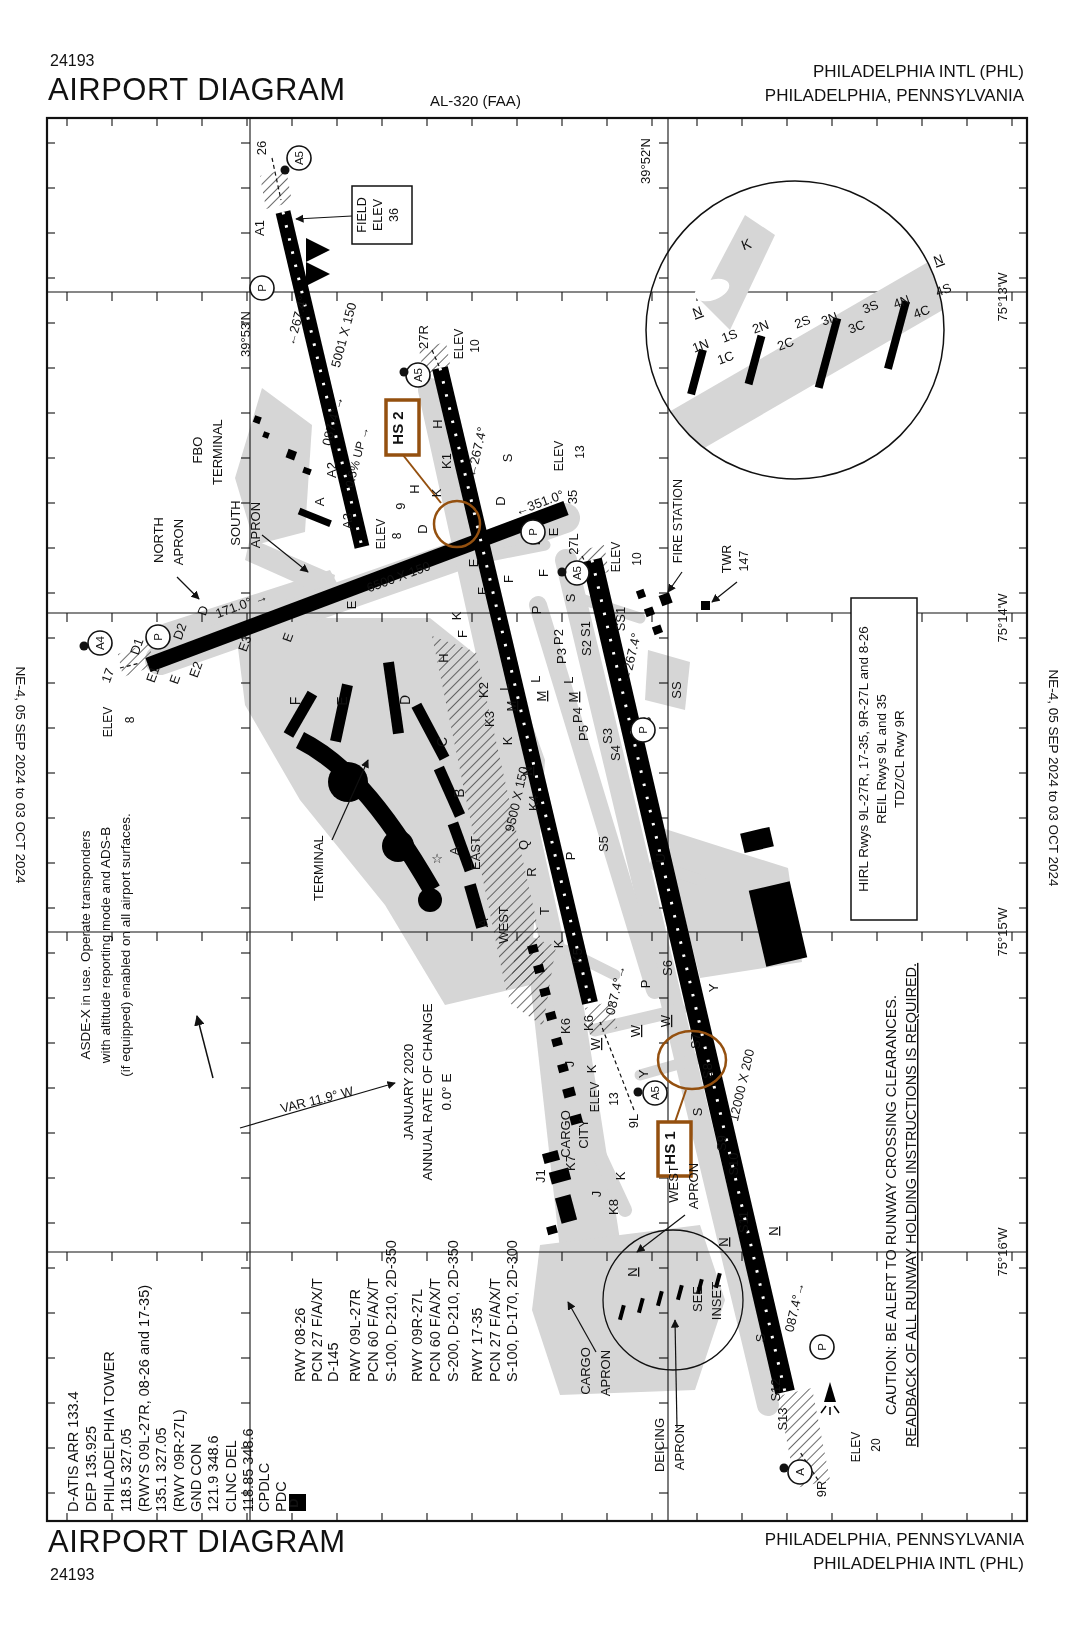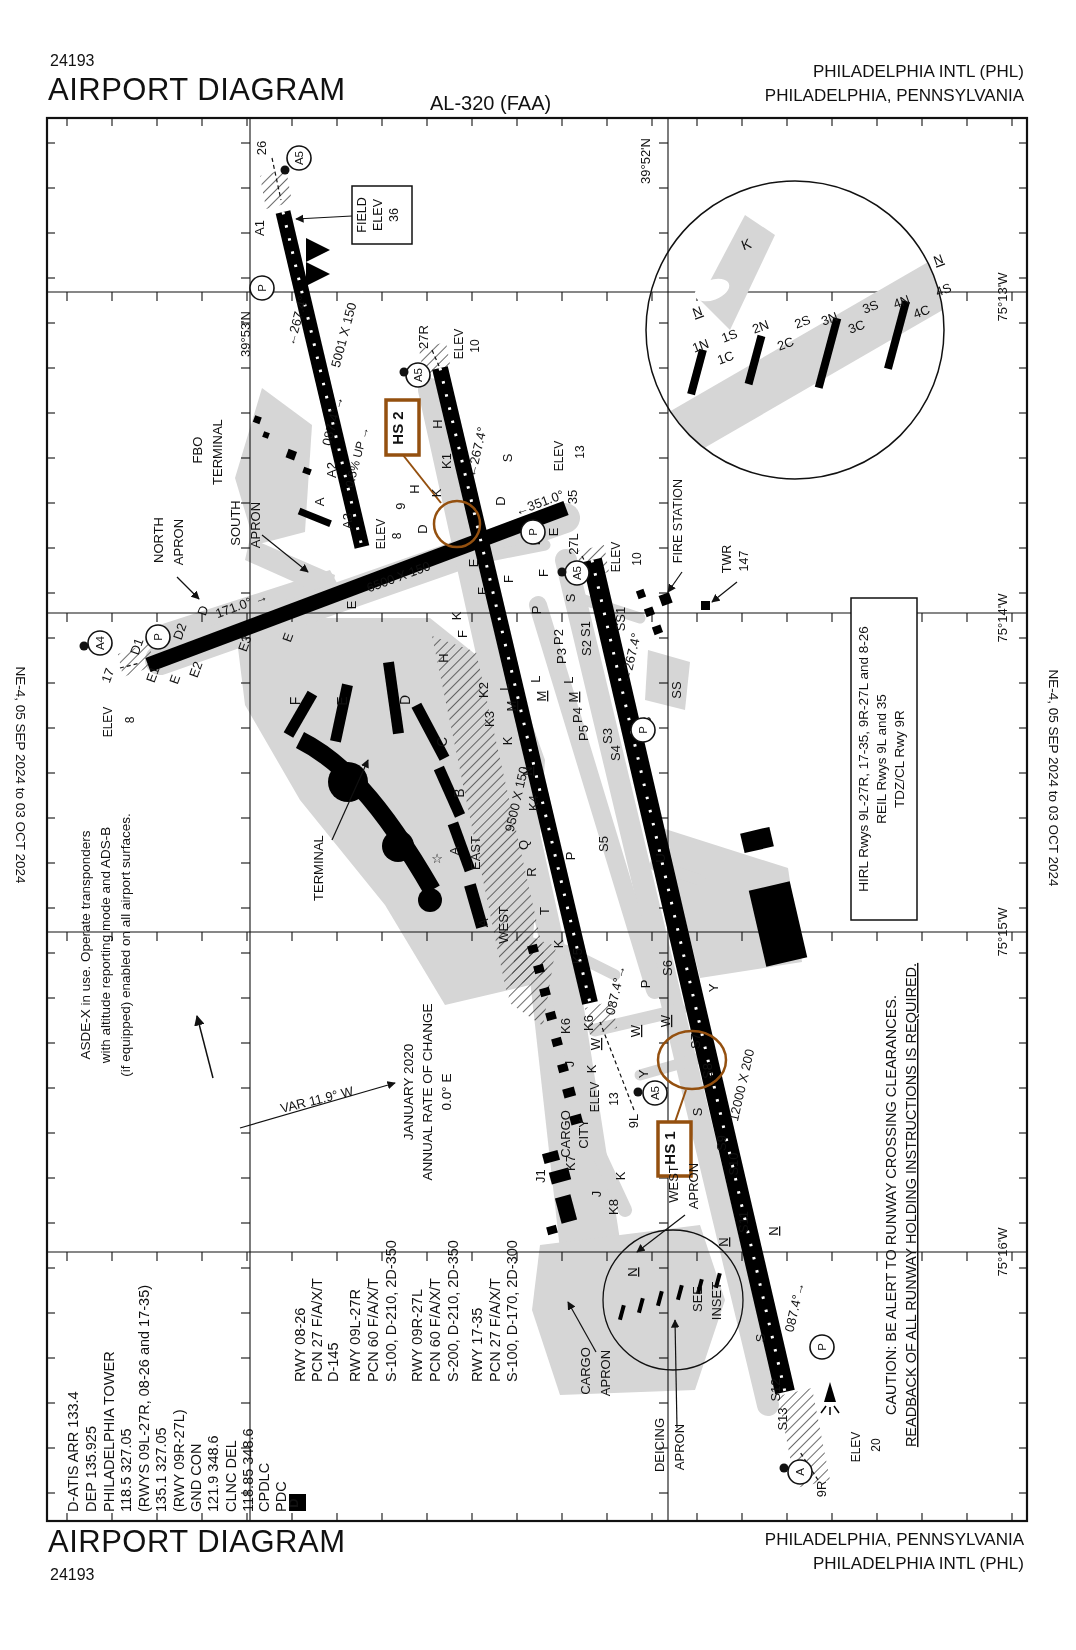--- a/index.html
+++ b/index.html
@@ -2,21 +2,21 @@
 <html><head>
 <meta charset="utf-8">
 <style>
   html,body{margin:0;padding:0;}
   body{width:1076px;height:1650px;position:relative;background:#fff;
        font-family:"Liberation Sans",sans-serif;color:#111;overflow:hidden;}
   #map{position:absolute;left:0;top:0;}
   .abs{position:absolute;white-space:nowrap;}
   .h-num{left:50px;top:52px;font-size:16px;}
   .h-title{left:48px;top:72px;font-size:31px;letter-spacing:.5px;}
-  .h-alid{left:430px;top:92px;font-size:20px;}
+  .h-alid{left:430px;top:92px;font-size:15px;}
   .h-apt{right:52px;top:62px;font-size:17px;text-align:right;}
   .h-city{right:52px;top:86px;font-size:17px;text-align:right;}
   .f-title{left:48px;top:1524px;font-size:31px;letter-spacing:.5px;}
   .f-num{left:50px;top:1566px;font-size:16px;}
   .f-city{right:52px;top:1530px;font-size:17px;}
   .f-apt{right:52px;top:1554px;font-size:17px;}
   .m-left{left:20px;top:775px;transform:translate(-50%,-50%) rotate(90deg);font-size:13.5px;}
   .m-right{left:1053px;top:778px;transform:translate(-50%,-50%) rotate(90deg);font-size:13.5px;}
   svg text{fill:#111;}
 </style>

